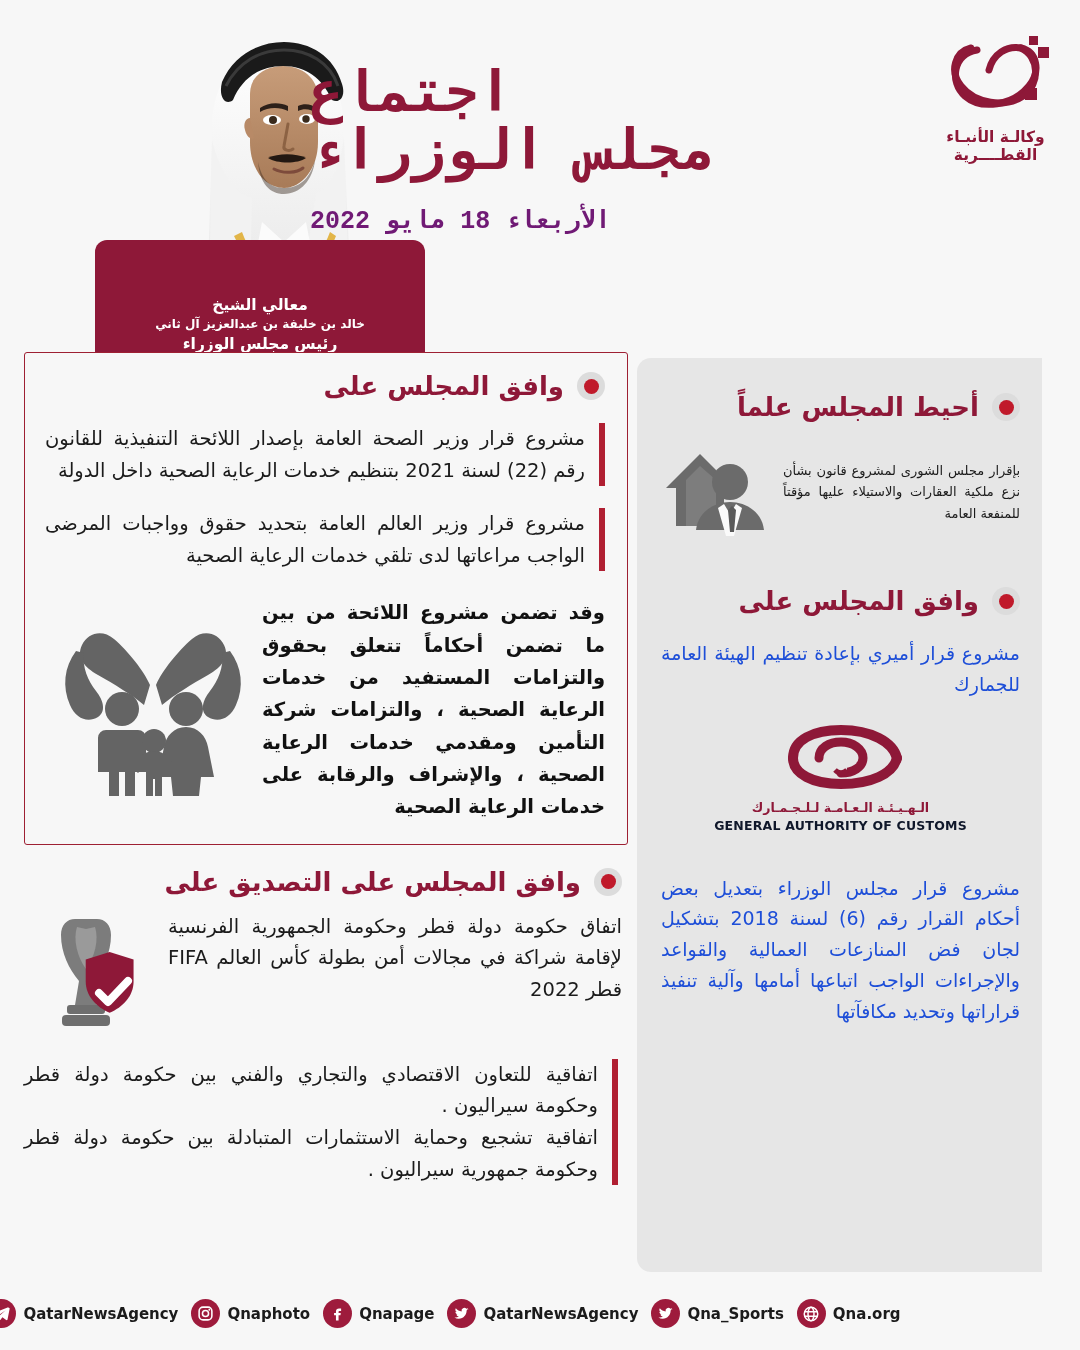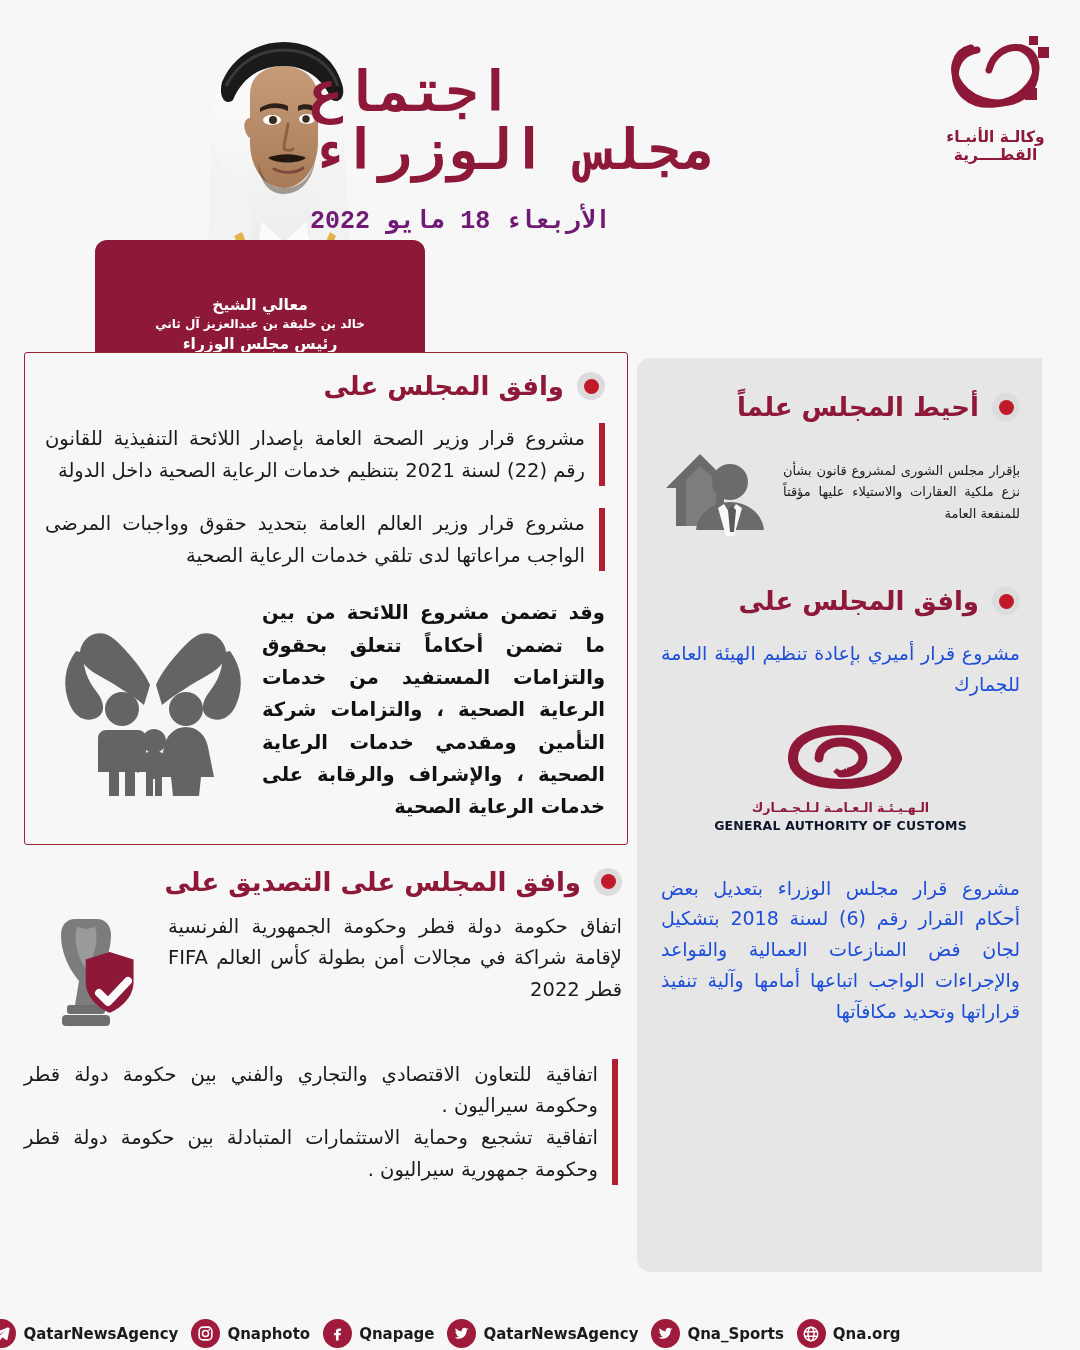--- a/index.html
+++ b/index.html
@@ -109,21 +109,21 @@
   .r-plain {
     color:#1d4ed8; font-size: 19px; line-height: 1.62; margin-top: 22px;
     text-align: justify; text-align-last: right;
   }
   .customs-logo { text-align:center; margin-top: 24px; }
   .customs-ar { color:#8e1838; font-size: 12.5px; font-weight: 800; letter-spacing: 1.6px; margin-top: 6px; }
   .customs-en { color:#0f172a; font-size: 12.5px; font-weight: 800; letter-spacing: 0.2px; margin-top: 3px; direction: ltr; }
 
   
   .footer {
-    position: absolute; left: 0; bottom: 2px; width: 888px;
+    position: absolute; left: 0; bottom: 22px; width: 888px;
     display: flex; direction: ltr; align-items: center; justify-content: center; gap: 13px;
   }
   .soc { display: flex; align-items: center; gap: 7px; }
   .soc .badge {
     width: 29px; height: 29px; border-radius: 50%; background: #9e1b3c;
     display:flex; align-items:center; justify-content:center; flex:0 0 auto;
   }
   .soc .lbl { color: #1b1b1b; font-size: 15px; font-weight: 600; white-space: nowrap; }
 </style>
 </head>

